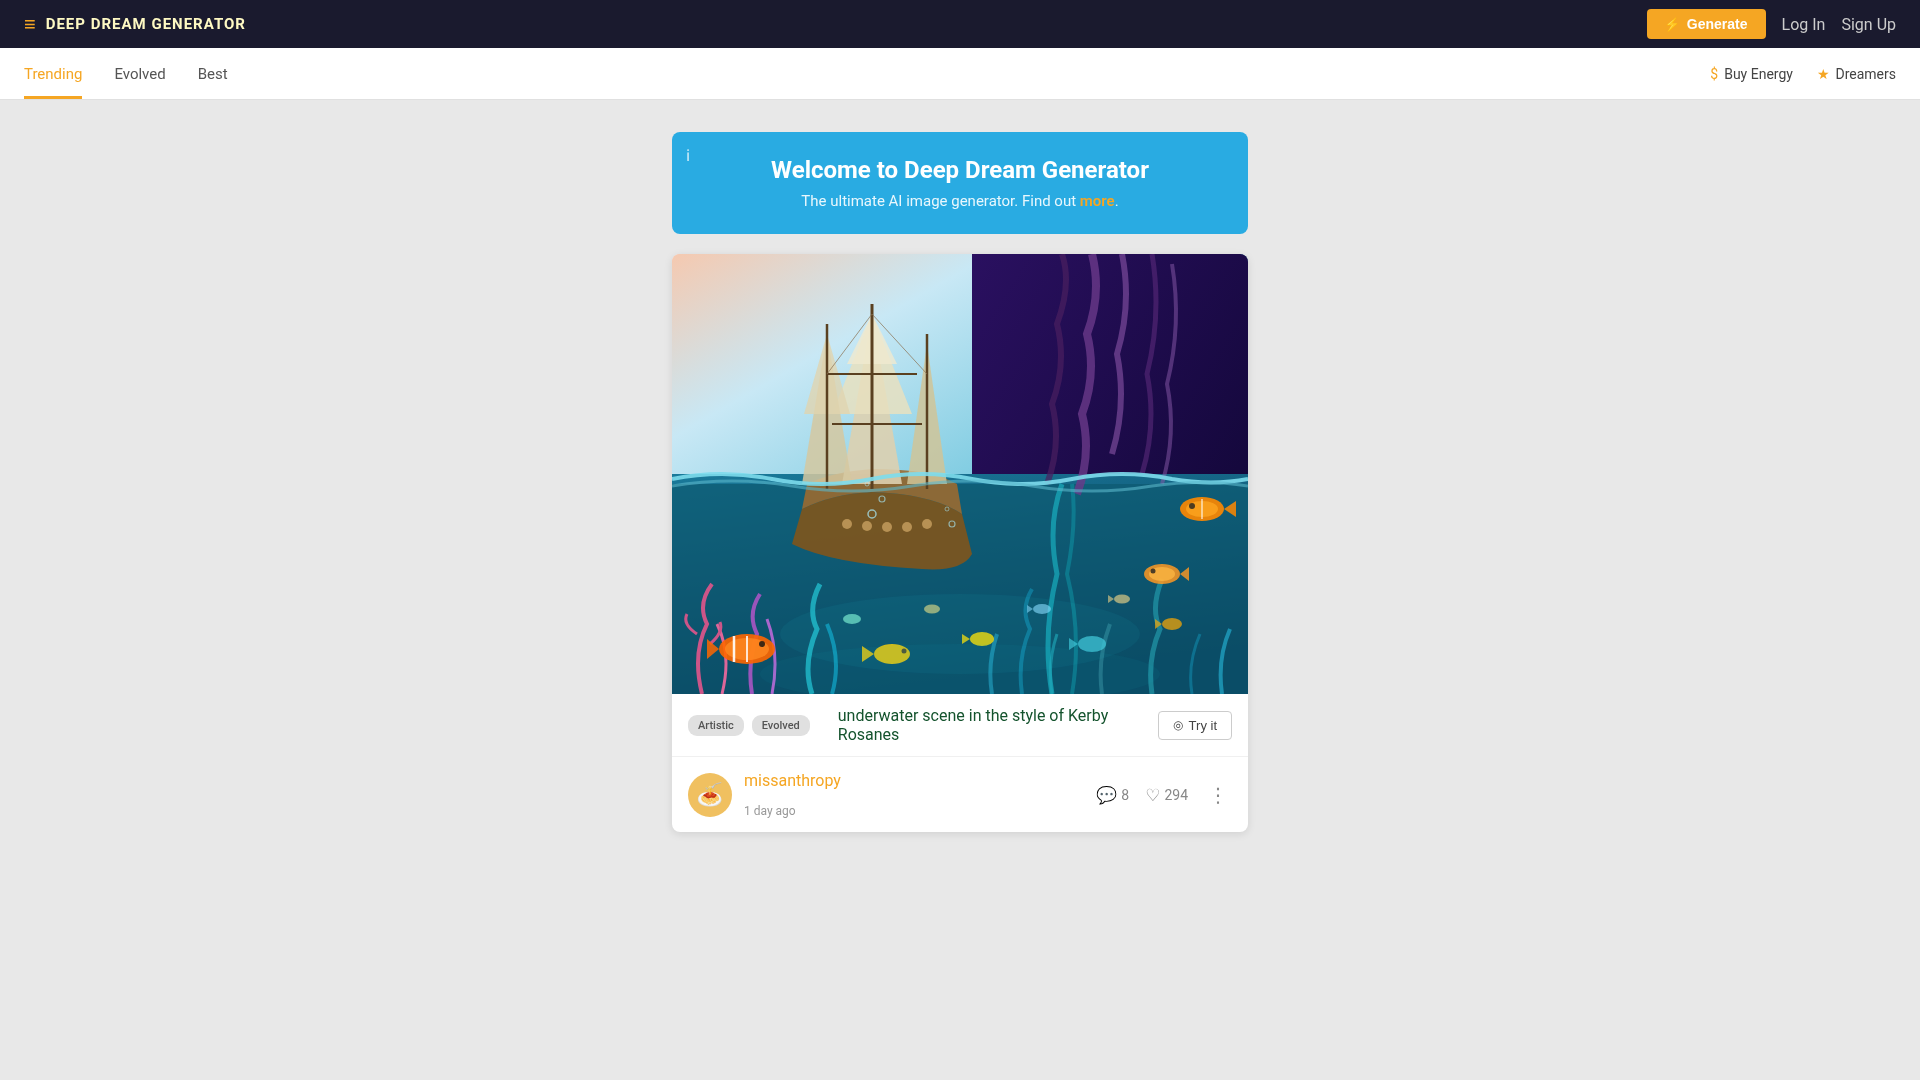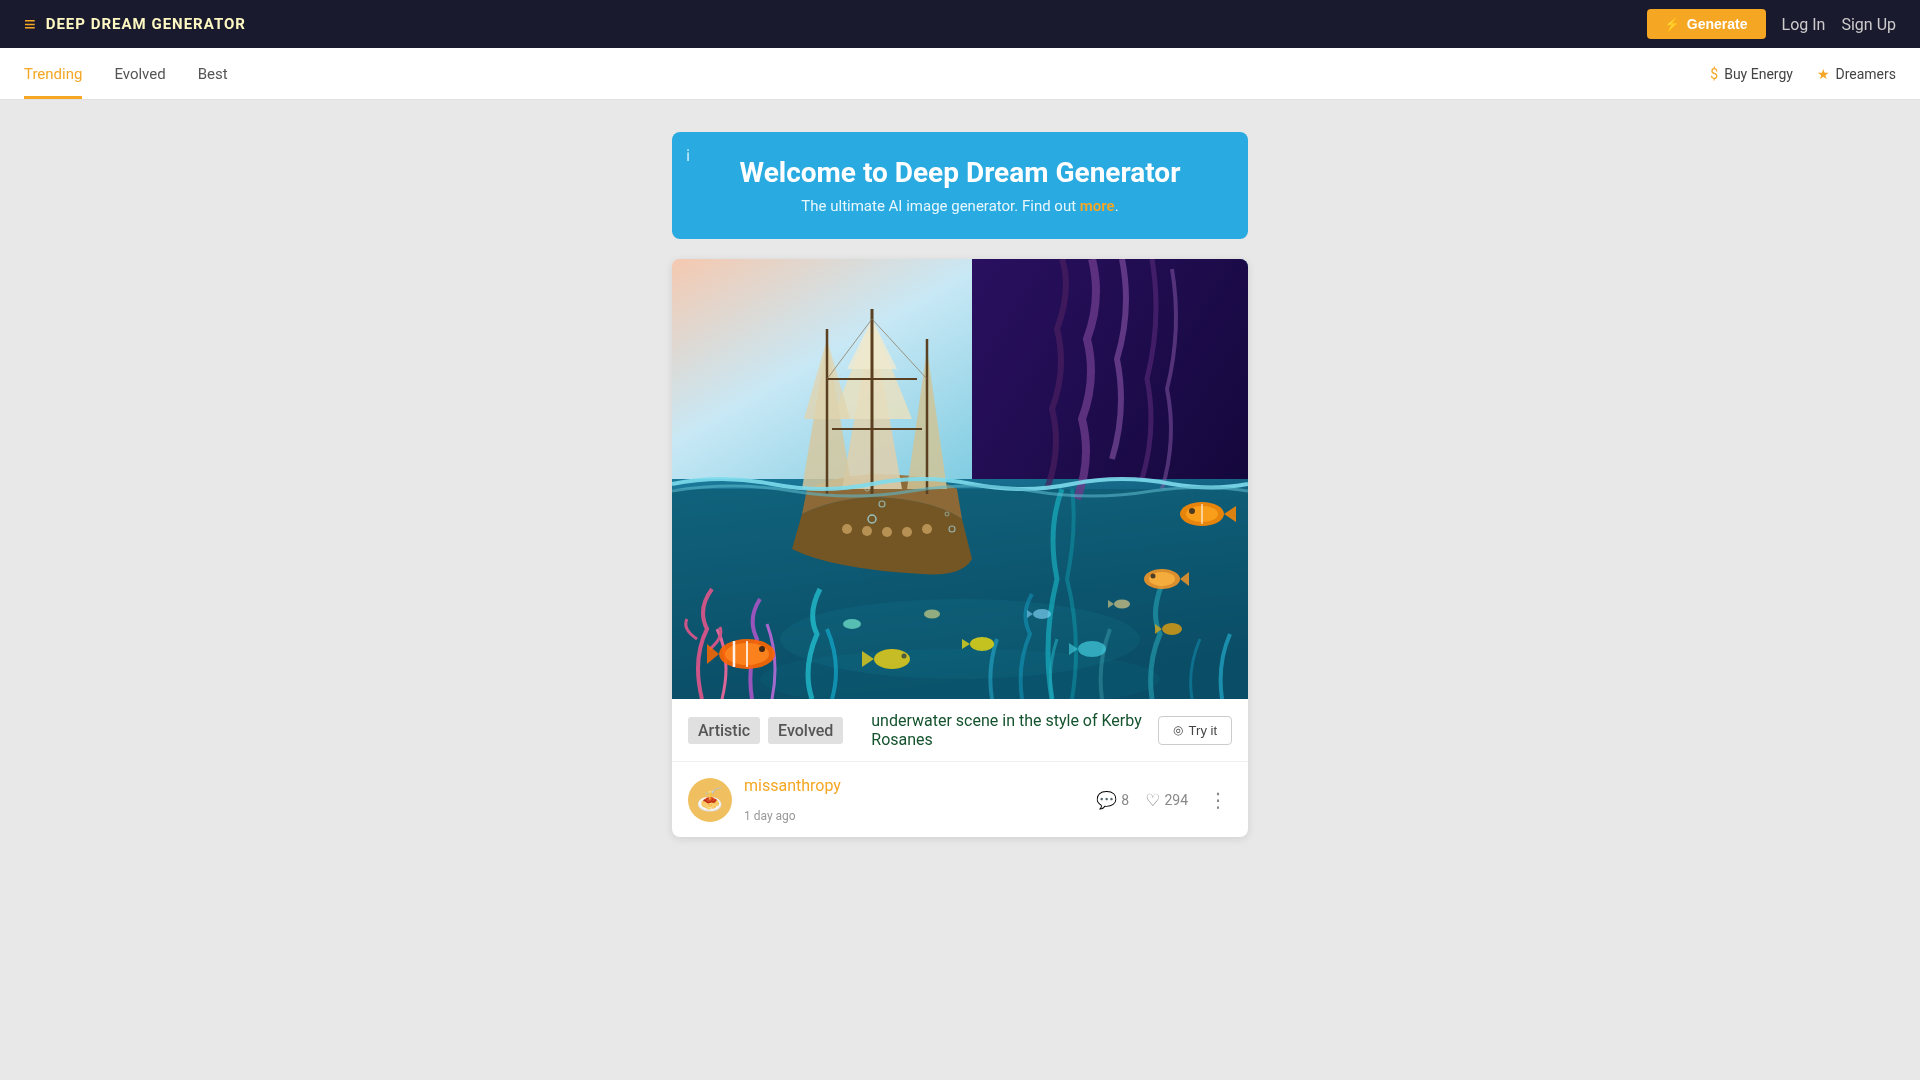--- a/index.html
+++ b/index.html
@@ -131,21 +131,21 @@
     }
     .banner-info-icon {
       position: absolute;
       top: 12px;
       left: 14px;
       color: rgba(255,255,255,0.8);
       font-size: 16px;
     }
     .banner-title {
       color: #ffffff;
-      font-size: 28px;
+      font-size: 24px;
       font-weight: 700;
       margin-bottom: 8px;
     }
     .banner-subtitle {
       color: #e8f7fd;
       font-size: 15px;
     }
     .banner-more-link {
       color: #f5a623;
       font-weight: 600;
@@ -183,23 +183,23 @@
     .card-tags {
       padding: 12px 16px;
       display: flex;
       align-items: center;
       gap: 8px;
       border-bottom: 1px solid #f0f0f0;
     }
     .tag {
       background: #e0e0e0;
       color: #555;
-      font-size: 16px;
+      font-size: 11px;
       padding: 4px 10px;
-      border-radius: 3px;
+      border-radius: 9px;
       font-weight: 500;
     }
     .card-description {
       flex: 1;
       font-size: 16px;
       color: #14532d;
       margin-left: 20px;
     }
     .btn-try-it {
       border: 1px solid #ccc;

